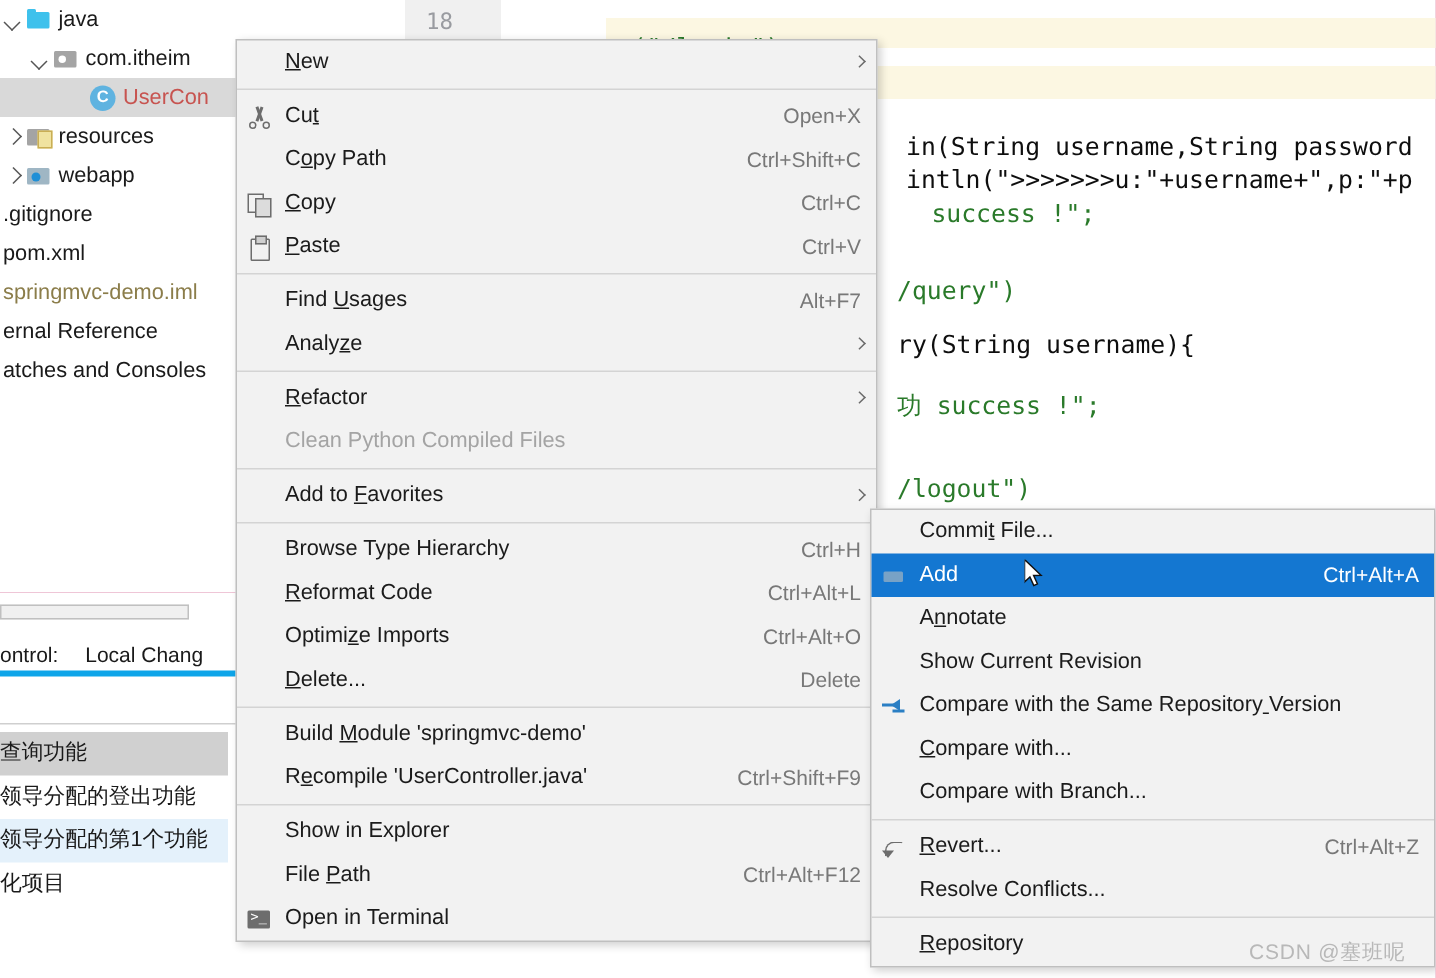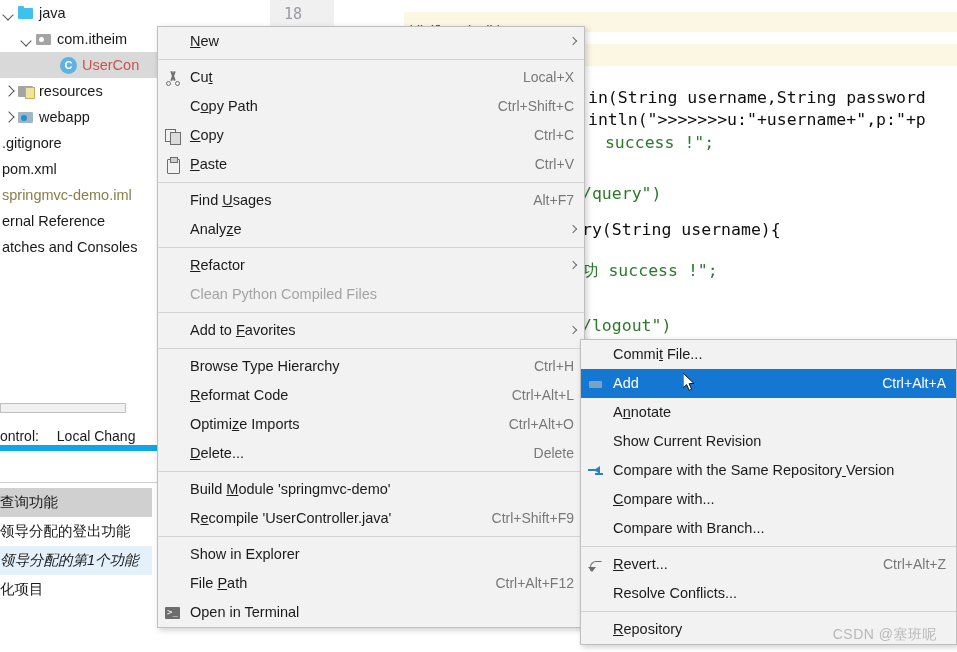--- a/index.html
+++ b/index.html
@@ -96,53 +96,53 @@
     font-family: "DejaVu Sans Mono", monospace; font-size: 15px;
     text-align: left; padding-left: 14px; line-height: 28px;
   }
   #code {
     position: absolute; left: 0; top: 0; right: 0; bottom: 0;
     font-family: "DejaVu Sans Mono", monospace;
     font-size: 16.5px;
     color: #0e0e0e;
     white-space: pre;
   }
-  .code-line { position: absolute; white-space: pre; }
+  .code-line { position: absolute; white-space: pre; margin-left: 16px; }
   .hl-band {
     position: absolute; background: #fcf7e2;
   }
   .tok-str { color: #2a7a2a; }
 
   
   #vcs-panel {
     position: absolute; left: 0; top: 395px; width: 158px; height: 257px;
     background: #ffffff; overflow: hidden;
     font-size: 14px;
   }
   #vcs-scroll {
     position: absolute; left: 0; top: 8px; width: 126px; height: 10px;
     background: #f0f0f0; border: 1px solid #c0c0c0;
   }
   #vcs-header {
     position: absolute; left: 0; top: 26px; width: 158px; height: 30px;
     line-height: 30px; background: #ffffff; color: #1a1a1a; white-space: nowrap;
-    border-bottom: 6px solid #0ea5e9;
+    border-bottom: 4px solid #0ea5e9;
   }
   #vcs-header .vc-label { padding-left: 0px; }
   #vcs-header .vc-value { padding-left: 14px; }
   #vcs-blank {
     position: absolute; left: 0; top: 57px; width: 158px; height: 31px;
     background: #ffffff; border-bottom: 1px solid #cfcfcf;
   }
   .commit-row {
     position: absolute; left: 0; width: 152px; height: 29px; line-height: 29px;
     white-space: nowrap; padding-left: 0px; color: #1a1a1a; font-size: 14.5px;
   }
   .commit-row.sel-gray { background: #d0d0d0; }
-  .commit-row.sel-blue { background: #e4f1fb; font-style: italic; }
+  .commit-row.sel-blue { background: #e4f1fb; }
 
   
   .menu {
     position: absolute;
     background: #f2f2f2;
     border: 1px solid #bfbfbf;
     box-shadow: 2px 2px 6px rgba(0,0,0,0.20);
     font-size: 14.5px;
     color: #1b1b1b;
     padding: 0;
@@ -369,21 +369,21 @@
         <span class="label"><span class="u">N</span>ew</span>
         <span class="chev"></span>
       </div>
       <div class="sep"></div>
       <div class="mi tall">
         <span class="mico cut">
           <i class="l"></i>
           <i class="r"></i>
         </span>
         <span class="label">Cu<span class="u">t</span></span>
-        <span class="accel">Local+X</span>
+        <span class="accel">Open+X</span>
       </div>
       <div class="mi tall">
         <span class="label">C<span class="u">o</span>py Path</span>
         <span class="accel">Ctrl+Shift+C</span>
       </div>
       <div class="mi tall">
         <span class="mico copy"></span>
         <span class="label"><span class="u">C</span>opy</span>
         <span class="accel">Ctrl+C</span>
       </div>

